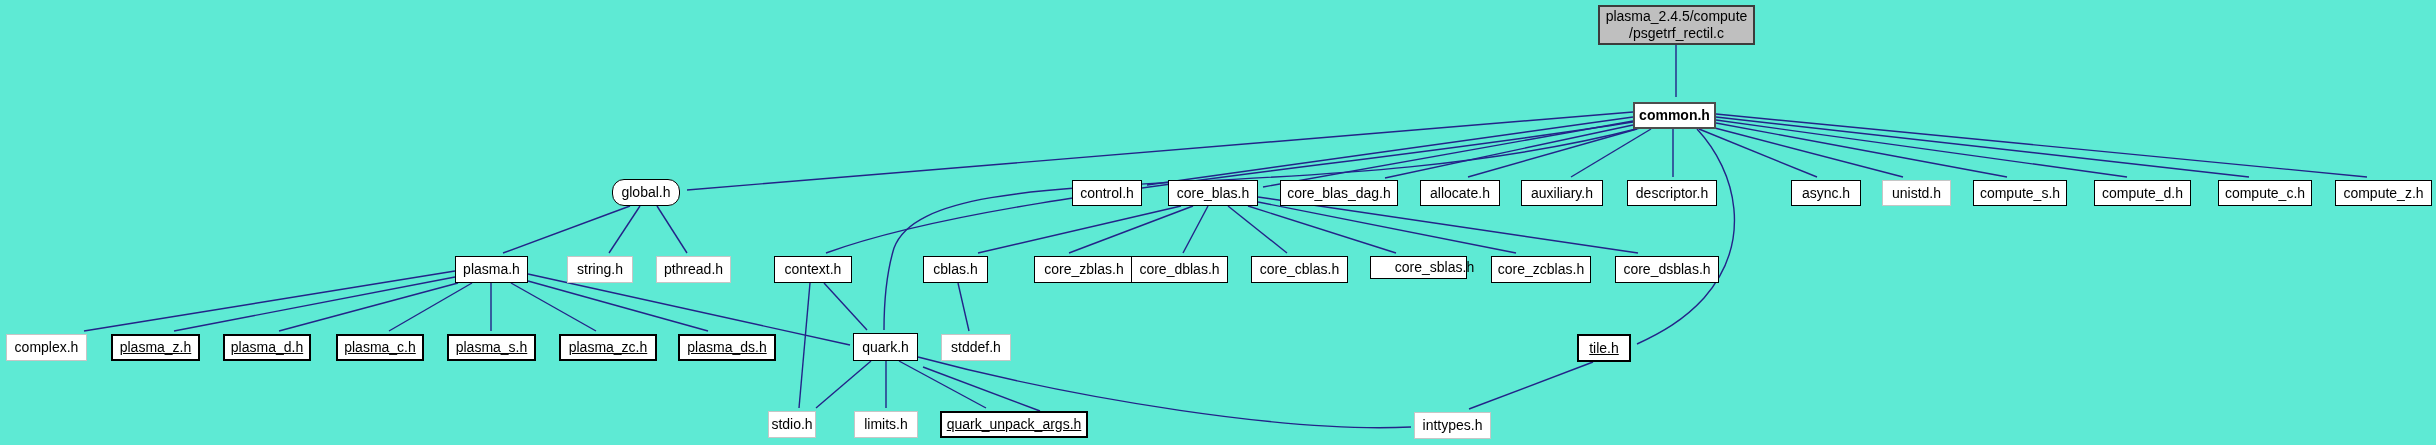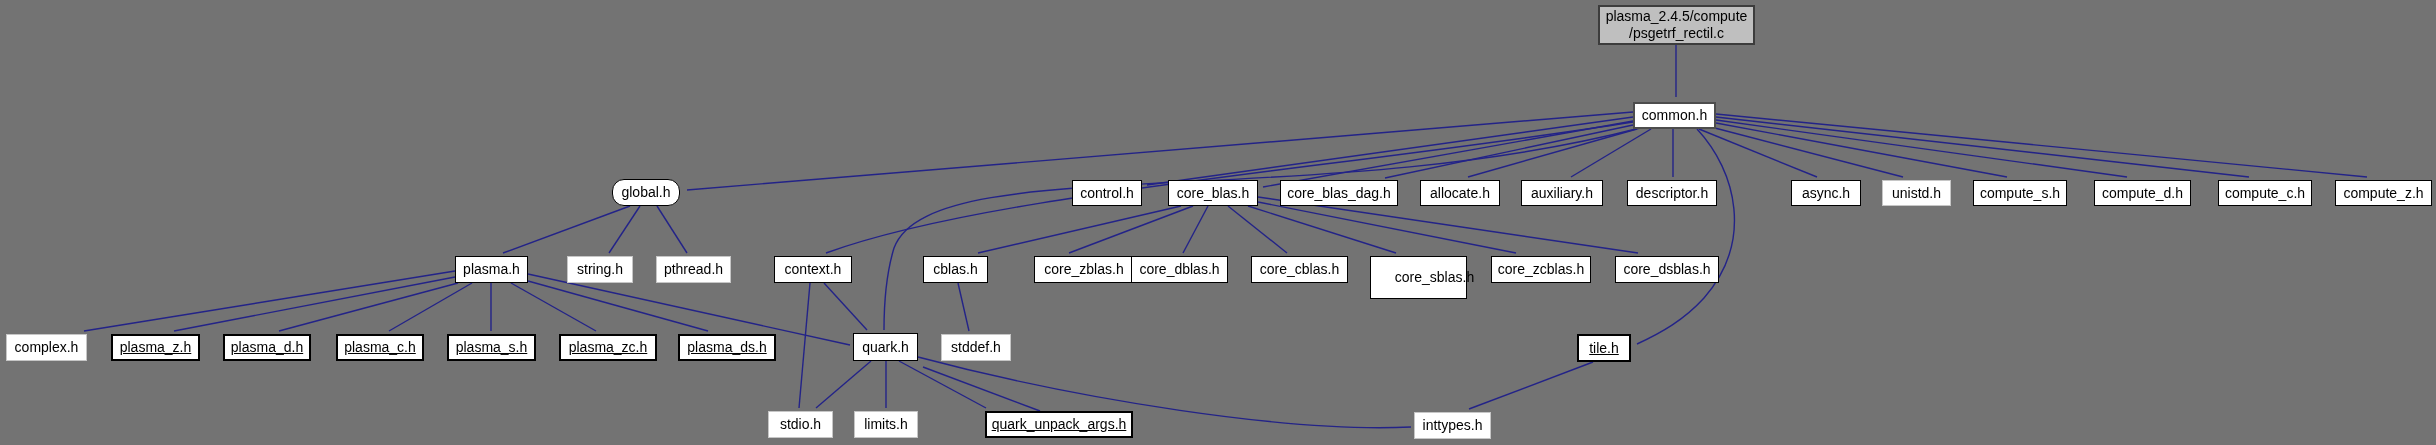--- a/index.html
+++ b/index.html
@@ -1,20 +1,20 @@
 <!DOCTYPE html>
 <html><head>
 <meta charset="utf-8">
 <style>
   html,body{margin:0;padding:0;background:#ffffff;}
   .canvas{
     position:relative;
     width:2436px;height:445px;
     font-family:"Liberation Sans","DejaVu Sans",sans-serif;
-    background:#737373;
+    background:#5eead4;
     overflow:hidden;
   }
   svg.edges{position:absolute;left:0;top:0;width:2436px;height:445px;}
   svg.edges path{fill:none;stroke-width:1.4px;}
   .node{
     position:absolute;
     box-sizing:border-box;
     background:#ffffff;
     border:1.5px solid #000000;
     color:#000000;
@@ -23,21 +23,21 @@
     display:flex;
     align-items:center;
     justify-content:center;
     text-align:center;
     white-space:pre-line;
     cursor:default;
   }
   .node.internal{cursor:pointer;}
   .node.internal-bold{border-width:2.5px;cursor:pointer;text-decoration:underline;}
   .node.external{border-color:#c6c6c6;}
-  .node.hub{border-width:2px;border-color:#4d4d4d;cursor:pointer;}
+  .node.hub{border-width:2px;border-color:#4d4d4d;cursor:pointer;font-weight:bold;}
   .node.source{background:#bfbfbf;border-width:2px;border-color:#3c3c3c;}
 </style>
 </head>
 <body>
 
 <div class="canvas">
   <svg class="edges" xmlns="http://www.w3.org/2000/svg">
     <defs>
       <marker id="arr" viewBox="0 0 10 10" refX="8.5" refY="5" markerWidth="8.5" markerHeight="8.5" orient="auto">
         <path d="M0,1.2 L9,5 L0,8.8 z" fill="#232388"></path>
@@ -108,31 +108,31 @@
       <div class="node internal" style="left: 2218px; top: 180px; width: 94px; height: 26px;">compute_c.h</div>
       <div class="node internal" style="left: 2335px; top: 180px; width: 97px; height: 26px;">compute_z.h</div>
       <div class="node internal" style="left: 455px; top: 256px; width: 73px; height: 27px;">plasma.h</div>
       <div class="node external" style="left: 567px; top: 256px; width: 66px; height: 27px;">string.h</div>
       <div class="node external" style="left: 656px; top: 256px; width: 75px; height: 27px;">pthread.h</div>
       <div class="node internal" style="left: 774px; top: 256px; width: 78px; height: 27px;">context.h</div>
       <div class="node internal" style="left: 923px; top: 256px; width: 65px; height: 27px;">cblas.h</div>
       <div class="node internal" style="left: 1010px; top: 256px; width: 100px; height: 27px; margin-left: 24px;">core_zblas.h</div>
       <div class="node internal" style="left: 1131px; top: 256px; width: 97px; height: 27px;">core_dblas.h</div>
       <div class="node internal" style="left: 1251px; top: 256px; width: 97px; height: 27px;">core_cblas.h</div>
-      <div class="node internal" style="left: 1370px; top: 256px; width: 97px; height: 43px; padding-left: 32px;">core_sblas.h</div>
+      <div class="node internal" style="left: 1370px; top: 256px; width: 97px; height: 23px; padding-left: 32px;">core_sblas.h</div>
       <div class="node internal" style="left: 1491px; top: 256px; width: 100px; height: 27px;">core_zcblas.h</div>
       <div class="node internal" style="left: 1615px; top: 256px; width: 104px; height: 27px;">core_dsblas.h</div>
       <div class="node external" style="left: 6px; top: 334px; width: 81px; height: 27px;">complex.h</div>
       <div class="node internal-bold" style="left: 111px; top: 334px; width: 89px; height: 27px;">plasma_z.h</div>
       <div class="node internal-bold" style="left: 223px; top: 334px; width: 88px; height: 27px;">plasma_d.h</div>
       <div class="node internal-bold" style="left: 336px; top: 334px; width: 88px; height: 27px; text-align: right;">plasma_c.h</div>
       <div class="node internal-bold" style="left: 447px; top: 334px; width: 89px; height: 27px;">plasma_s.h</div>
       <div class="node internal-bold" style="left: 559px; top: 334px; width: 98px; height: 27px;">plasma_zc.h</div>
       <div class="node internal-bold" style="left: 678px; top: 334px; width: 98px; height: 27px;">plasma_ds.h</div>
       <div class="node internal" style="left: 853px; top: 333px; width: 65px; height: 28px;">quark.h</div>
       <div class="node external" style="left: 941px; top: 334px; width: 70px; height: 27px;">stddef.h</div>
       <div class="node internal-bold" style="left: 1577px; top: 334px; width: 54px; height: 28px;">tile.h</div>
-      <div class="node external" style="left: 768px; top: 411px; width: 65px; height: 27px;">stdio.h</div>
+      <div class="node external" style="left: 768px; top: 411px; width: 48px; height: 27px;">stdio.h</div>
       <div class="node external" style="left: 854px; top: 411px; width: 64px; height: 27px;">limits.h</div>
-      <div class="node internal-bold" style="left: 940px; top: 411px; width: 148px; height: 27px; margin-left: 45px;">quark_unpack_args.h</div>
+      <div class="node internal-bold" style="left: 940px; top: 411px; width: 148px; height: 27px;">quark_unpack_args.h</div>
       <div class="node external" style="left: 1414px; top: 412px; width: 77px; height: 27px;">inttypes.h</div>
     </div>
 </div>
 
 </body></html>

